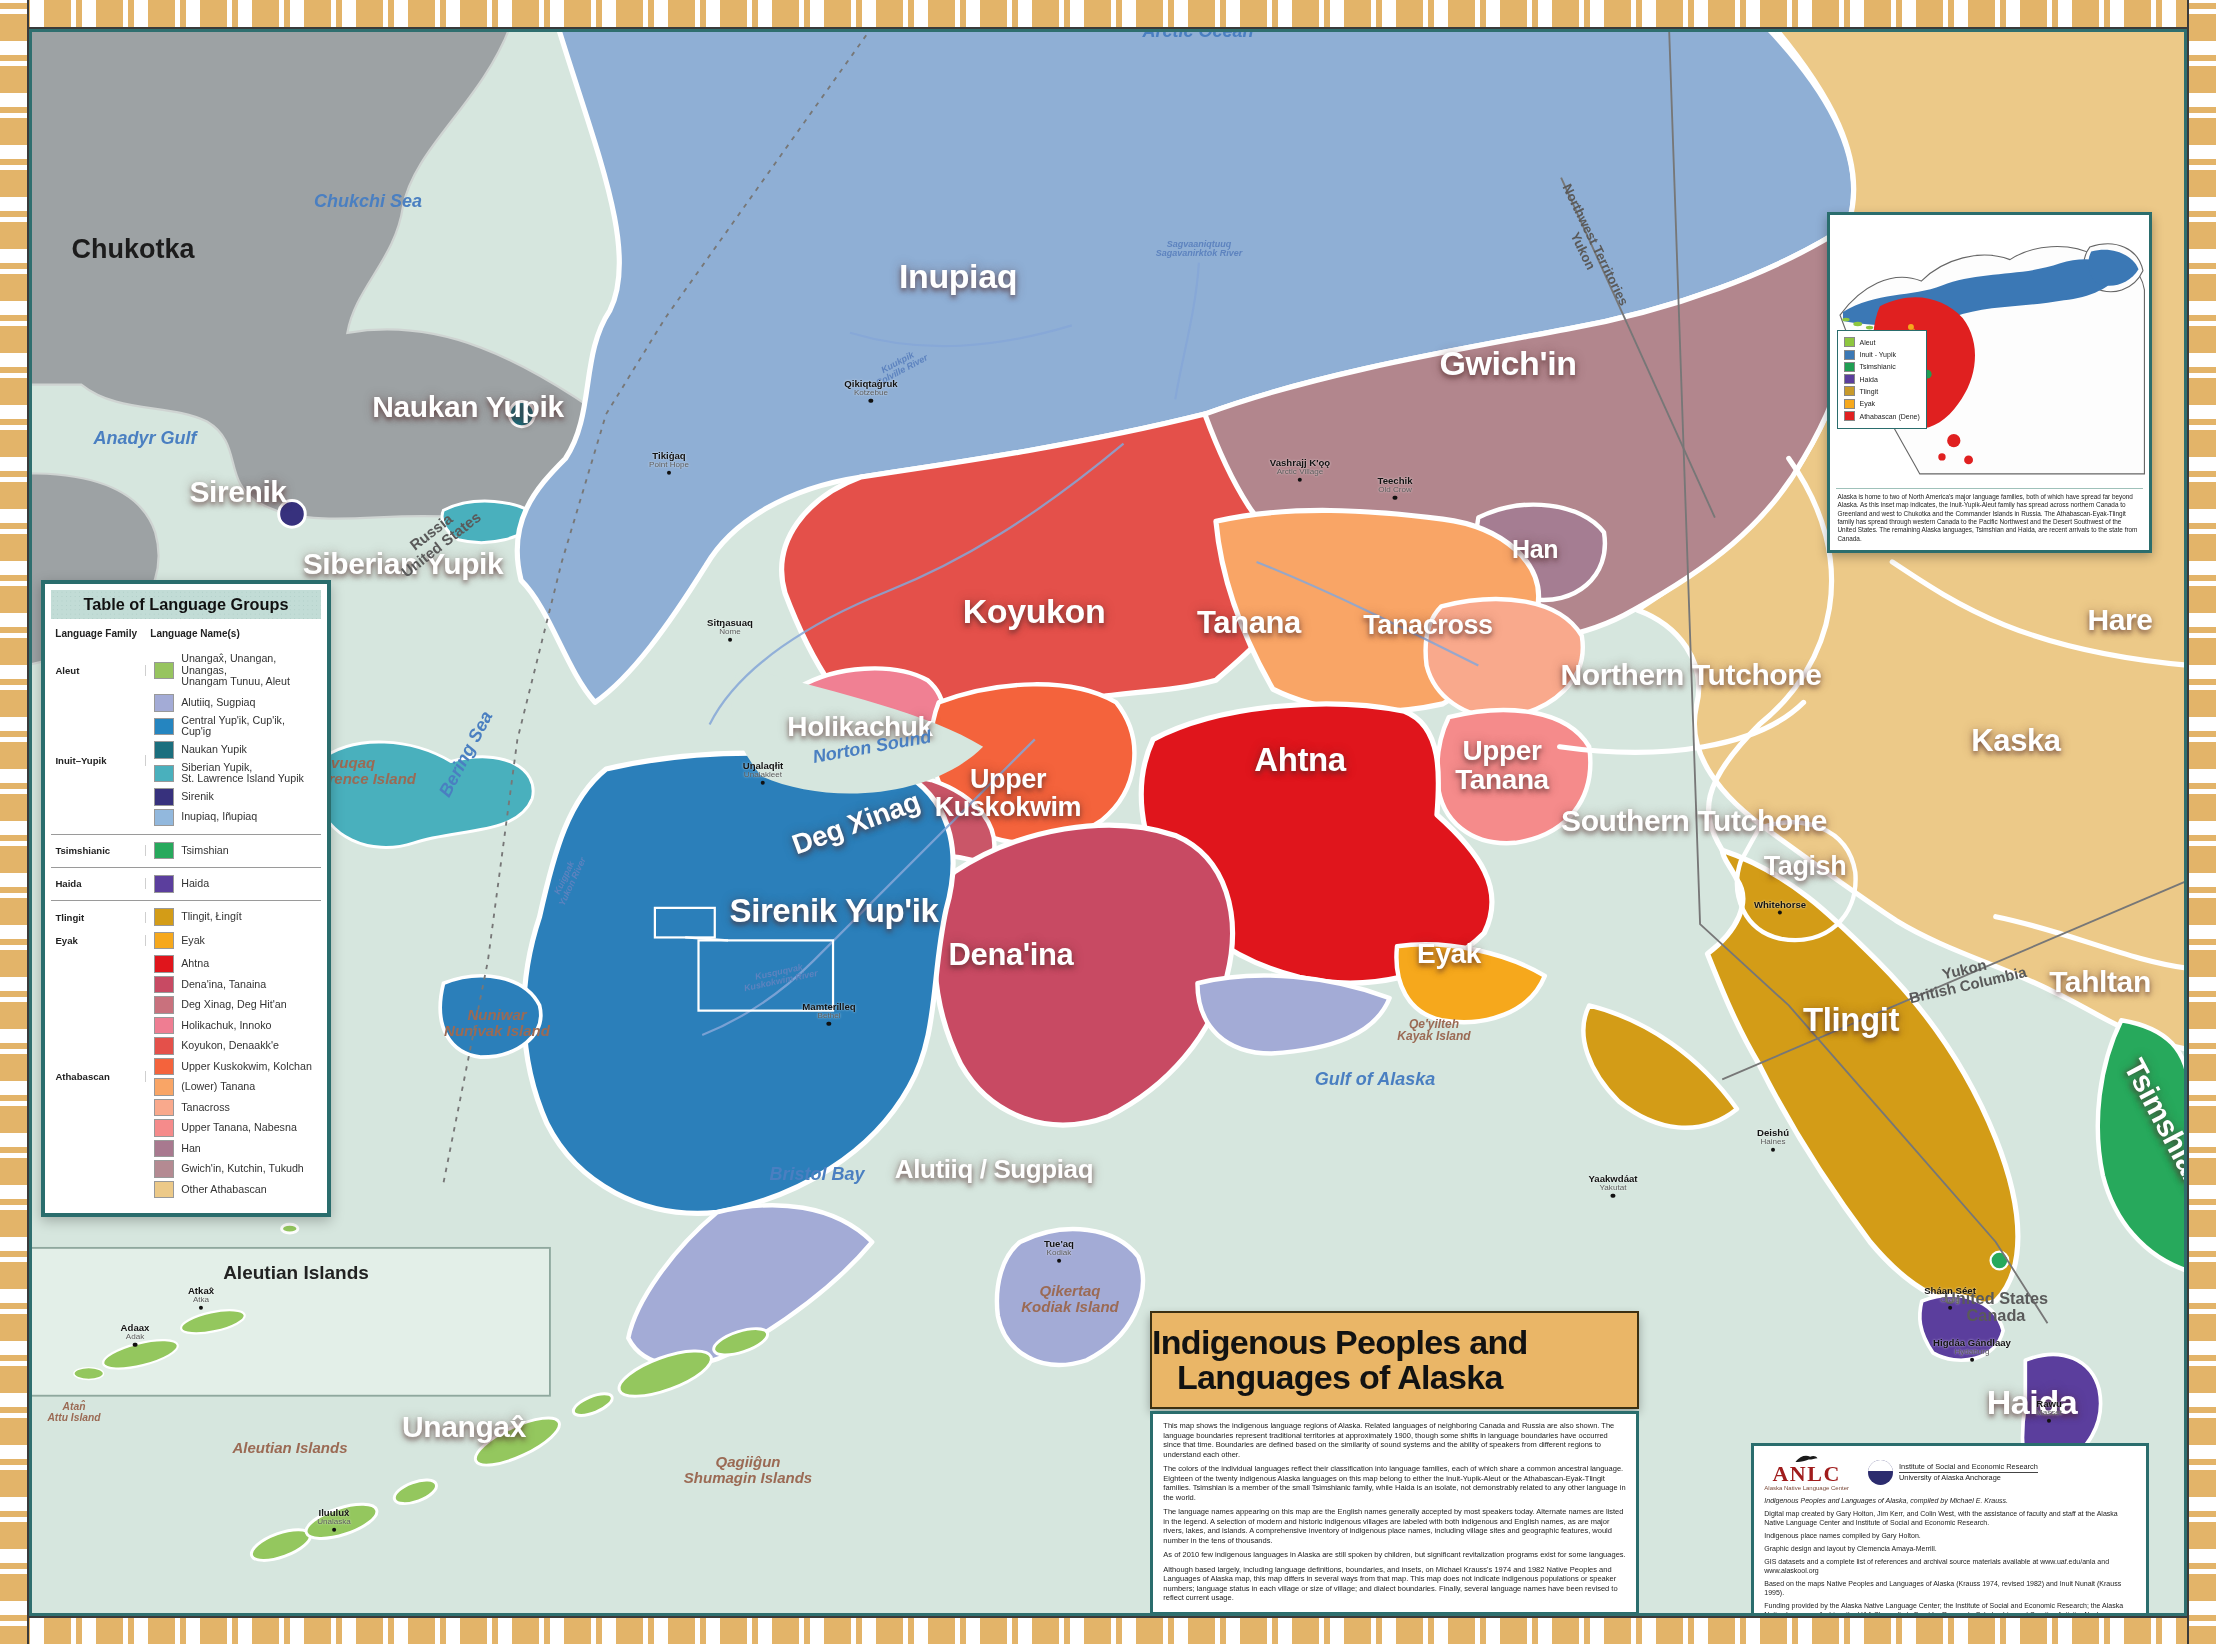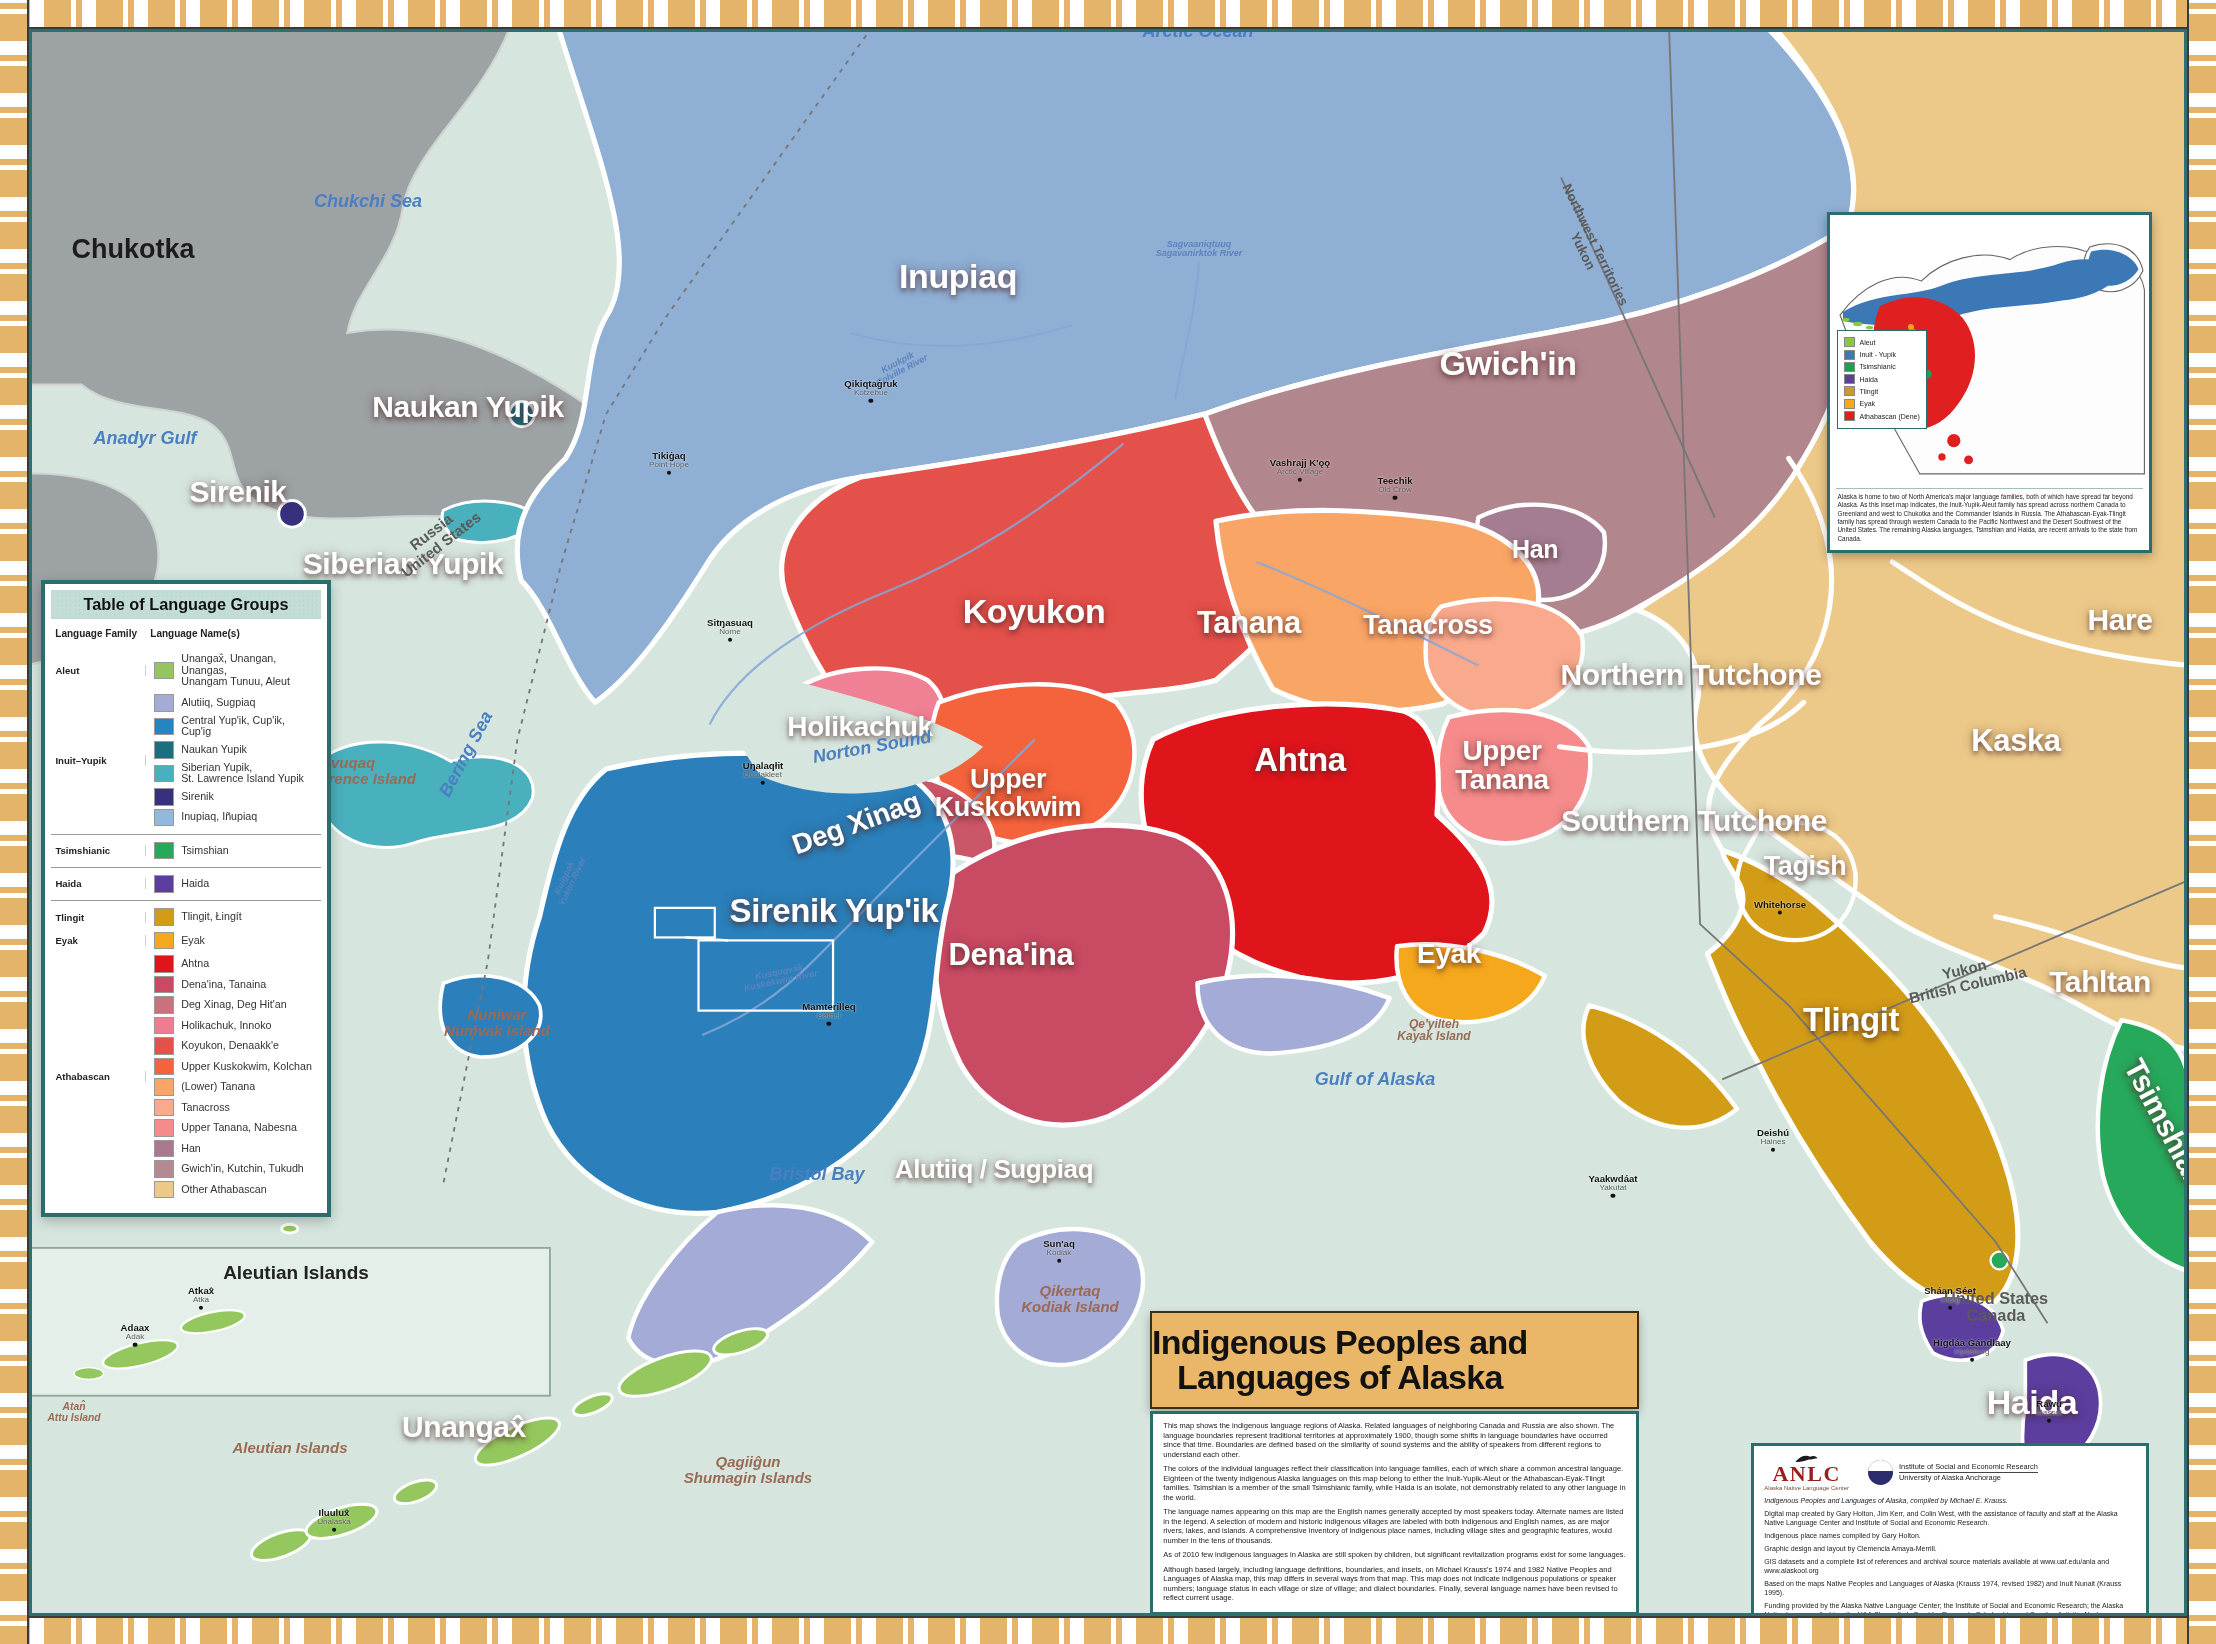--- a/index.html
+++ b/index.html
@@ -306,21 +306,21 @@
         <span class="vn">Teechik</span>
         <span class="ve">Old Crow</span>
         <span class="vd"></span>
       </div>
       <div class="village" style="left: 829px; top: 1026px;">
         <span class="vn">Mamterilleq</span>
         <span class="ve">Bethel</span>
         <span class="vd"></span>
       </div>
       <div class="village" style="left: 1059px; top: 1263px;">
-        <span class="vn">Sun'aq</span>
+        <span class="vn">Tue'aq</span>
         <span class="ve">Kodiak</span>
         <span class="vd"></span>
       </div>
       <div class="village" style="left: 334px; top: 1532px;">
         <span class="vn">Iluulux̂</span>
         <span class="ve">Unalaska</span>
         <span class="vd"></span>
       </div>
       <div class="village" style="left: 201px; top: 1310px;">
         <span class="vn">Atkax̂</span>

